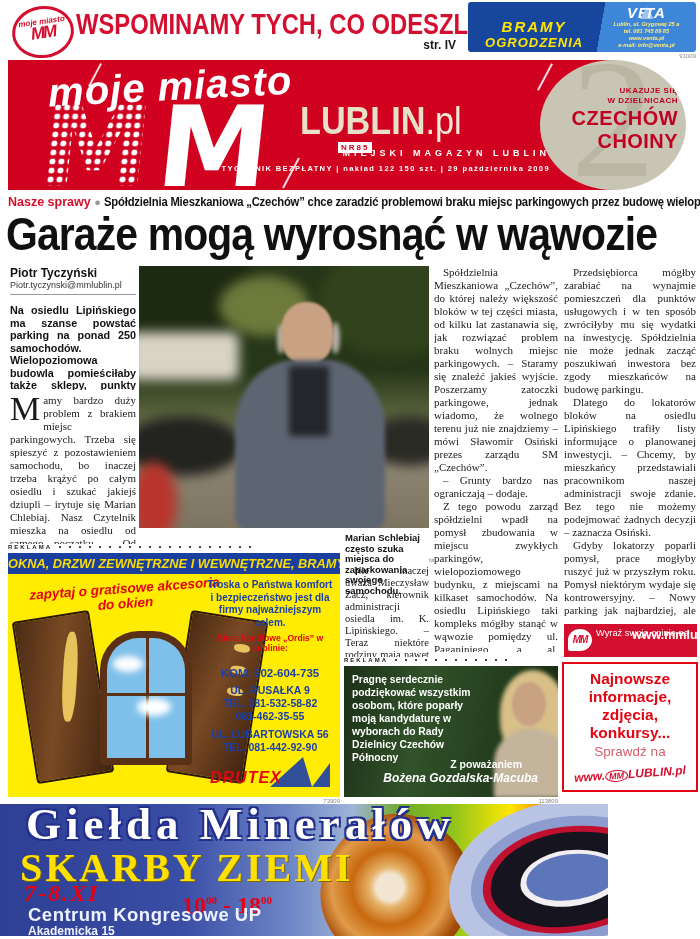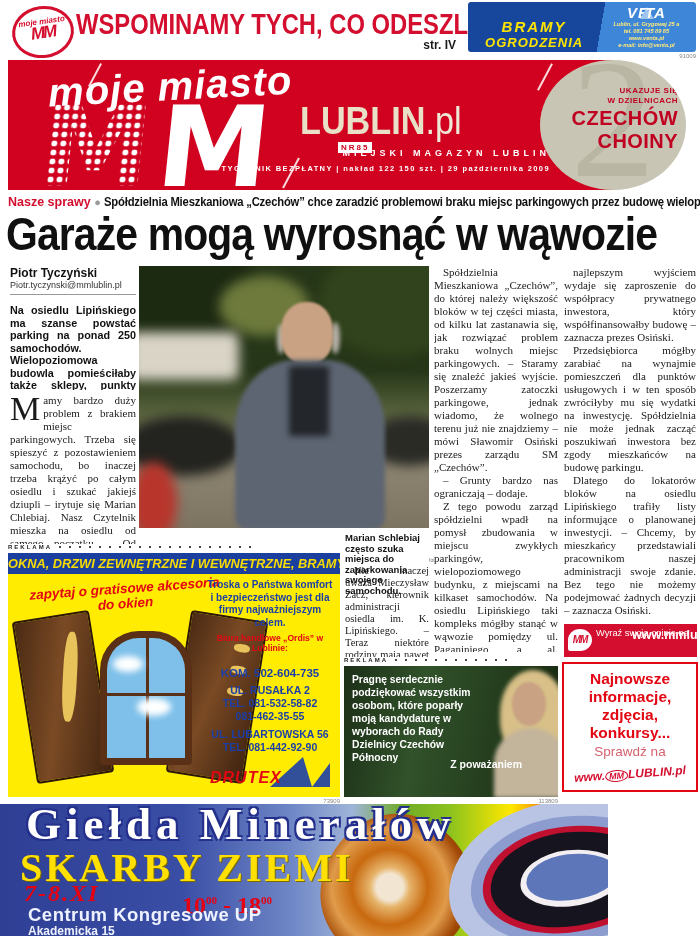--- a/index.html
+++ b/index.html
@@ -263,21 +263,20 @@
   </div>
 
   <div class="abs col col3">
     <p class="para">Spółdzielnia Mieszkaniowa „Czechów”, do której należy większość bloków w tej części miasta, od kilku lat zastanawia się, jak rozwiązać problem braku wolnych miejsc parkingowych. – Staramy się znaleźć jakieś wyjście. Poszerzamy zatoczki parkingowe, jednak wiadomo, że wolnego terenu już nie znajdziemy – mówi Sławomir Osiński prezes zarządu SM „Czechów”.</p>
     <p class="para">– Grunty bardzo nas ograniczają – dodaje.</p>
     <p class="para">Z tego powodu zarząd spółdzielni wpadł na pomysł zbudowania w miejscu zwykłych parkingów, wielopoziomowego budynku, z miejscami na kilkaset samochodów. Na osiedlu Lipińskiego taki kompleks mógłby stanąć w wąwozie pomiędzy ul. Paganiniego, a al. Kompozytorów Polskich. – Obecnie jest tam tradycyjny parking, teren jest bardzo dobrze położony. A co najważniejsze, odpowiada to planowi zagospodarowania przestrzennego w tej części miasta – wyjaśnia prezes Osiński.</p>
 
   </div>
 
   <div class="abs col col4">
-    <p class="para">najlepszym wyjściem wydaje się zaproszenie do współpracy prywatnego inwestora, który współfinansowałby budowę – zaznacza prezes Osiński.</p>
     <p class="para">Przedsiębiorca mógłby zarabiać na wynajmie pomieszczeń dla punktów usługowych i w ten sposób zwróciłyby mu się wydatki na inwestycję. Spółdzielnia nie może jednak zacząć poszukiwań inwestora bez zgody mieszkańców na budowę parkingu.</p>
     <p class="para">Dlatego do lokatorów bloków na osiedlu Lipińskiego trafiły listy informujące o planowanej inwestycji. – Chcemy, by mieszkańcy przedstawiali pracownikom naszej administracji swoje zdanie. Bez tego nie możemy podejmować żadnych decyzji – zaznacza Osiński.</p>
     <p class="para">Gdyby lokatorzy poparli pomysł, prace mogłyby ruszyć już w przyszłym roku. Pomysł niektórym wydaje się kontrowersyjny. – Nowy parking jak najbardziej, ale jeśli do tych punktów usługowych będzie codziennie przyjeżdżało jakieś 100 samochodów, to co z miejscami parkingowymi dla nas – zastanawia się Marian Chlebiaj.</p>
 
   </div>
 
   <div class="abs opinion">
     <div class="ic">MM</div>
     <div class="l1">Wyraź swoją opinię na</div>
     <div class="l2">www.mmlublin.pl</div>
@@ -310,21 +309,21 @@
     <div class="window">
       <div class="cloud" style="left:6px;top:18px;width:30px;height:16px;"></div>
       <div class="cloud" style="left:30px;top:60px;width:34px;height:18px;"></div>
     </div>
 
     <div class="okna-right">
       <div class="okna-blue">Troska o Państwa komfort i bezpieczeństwo jest dla firmy najważniejszym celem.</div>
       <div class="okna-red">Biura handlowe „Ordis” w Lublinie:</div>
       <div class="okna-kom">KOM. 502-604-735</div>
       <div class="okna-addr">
-        <div>UL. RUSAŁKA 2</div>
+        <div>UL. RUSAŁKA 9</div>
         <div>TEL. 081-532-58-82</div>
         <div>081-462-35-55</div>
       </div>
       <div class="okna-addr">
         <div>UL. LUBARTOWSKA 56</div>
         <div>TEL. 081-442-92-90</div>
       </div>
     </div>
     <div class="drutex">
       <div class="sail"></div>
@@ -332,20 +331,21 @@
     </div>
   </div>
   <div class="abs adid okna-id">73909</div>
 
   <div class="abs thanks">
     <div class="woman-hair"></div>
     <div class="woman-face"></div>
     <div class="woman-scarf"></div>
     <div class="thanks-txt">Pragnę serdecznie podziękować wszystkim osobom, które poparły moją kandydaturę w wyborach do Rady Dzielnicy Czechów Północny</div>
     <div class="thanks-sign1">Z poważaniem</div>
+    <div class="thanks-sign2">Bożena Gozdalska-Macuba</div>
   </div>
   <div class="abs adid thanks-id">113809</div>
 
   <div class="abs minerals">
     <div class="agate geode-o"></div>
     <div class="agate agate-b1"></div>
     <div class="agate agate-b2"></div>
     <div class="agate agate-b3"></div>
     <div class="agate agate-b4"></div>
     <div class="agate agate-b5"></div>

